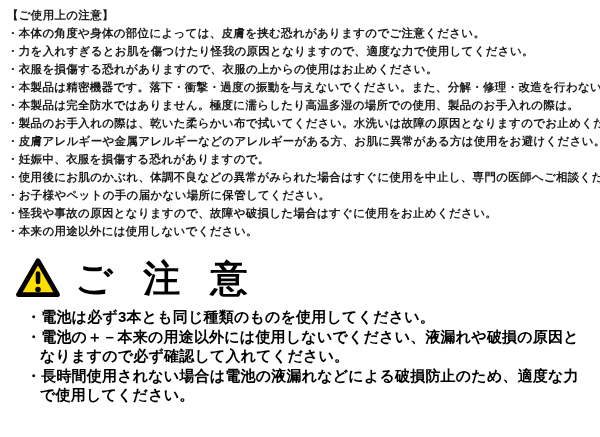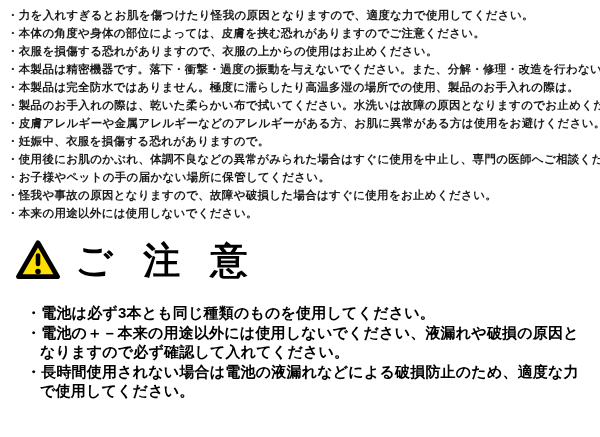--- a/index.html
+++ b/index.html
@@ -29,21 +29,21 @@
     font-size: 11.5px;
     font-weight: 600;
     color: #1c1c1c;
     line-height: 18px;
     letter-spacing: 0.3px;
     white-space: nowrap;
   }
   .caution-header {
     display: flex;
     align-items: center;
-    margin: 15px 0 20px 8px;
+    margin: 15px 0 6px 8px;
     height: 46px;
   }
   .tri-wrap {
     display: inline-flex;
     width: 46px;
     height: 42px;
     margin-right: 14px;
     flex: 0 0 auto;
   }
   .caution-title {
@@ -64,25 +64,26 @@
     text-indent: -14px;
     max-width: 586px;
     margin-left: 16px;
   }
 </style>
 </head>
 <body>
 
 <div class="page">
 
+  <div class="s1-heading">【ご使用上の注意】</div>
 
   <ul class="plain">
 
-  <li class="s1-item">・力を入れすぎるとお肌を傷つけたり怪我の原因となりますので、適度な力で使用してください。</li>
-      <li class="s1-item">・本体の角度や身体の部位によっては、皮膚を挟む恐れがありますのでご注意ください。</li>
+  <li class="s1-item">・本体の角度や身体の部位によっては、皮膚を挟む恐れがありますのでご注意ください。</li>
+      <li class="s1-item">・力を入れすぎるとお肌を傷つけたり怪我の原因となりますので、適度な力で使用してください。</li>
       <li class="s1-item">・衣服を損傷する恐れがありますので、衣服の上からの使用はお止めください。</li>
       <li class="s1-item">・本製品は精密機器です。落下・衝撃・過度の振動を与えないでください。また、分解・修理・改造を行わないでください。</li>
       <li class="s1-item">・本製品は完全防水ではありません。極度に濡らしたり高温多湿の場所での使用、製品のお手入れの際は。</li>
       <li class="s1-item">・製品のお手入れの際は、乾いた柔らかい布で拭いてください。水洗いは故障の原因となりますのでお止めください。</li>
       <li class="s1-item">・皮膚アレルギーや金属アレルギーなどのアレルギーがある方、お肌に異常がある方は使用をお避けください。</li>
       <li class="s1-item">・妊娠中、衣服を損傷する恐れがありますので。</li>
       <li class="s1-item">・使用後にお肌のかぶれ、体調不良などの異常がみられた場合はすぐに使用を中止し、専門の医師へご相談ください。</li>
       <li class="s1-item">・お子様やペットの手の届かない場所に保管してください。</li>
       <li class="s1-item">・怪我や事故の原因となりますので、故障や破損した場合はすぐに使用をお止めください。</li>
       <li class="s1-item">・本来の用途以外には使用しないでください。</li>

